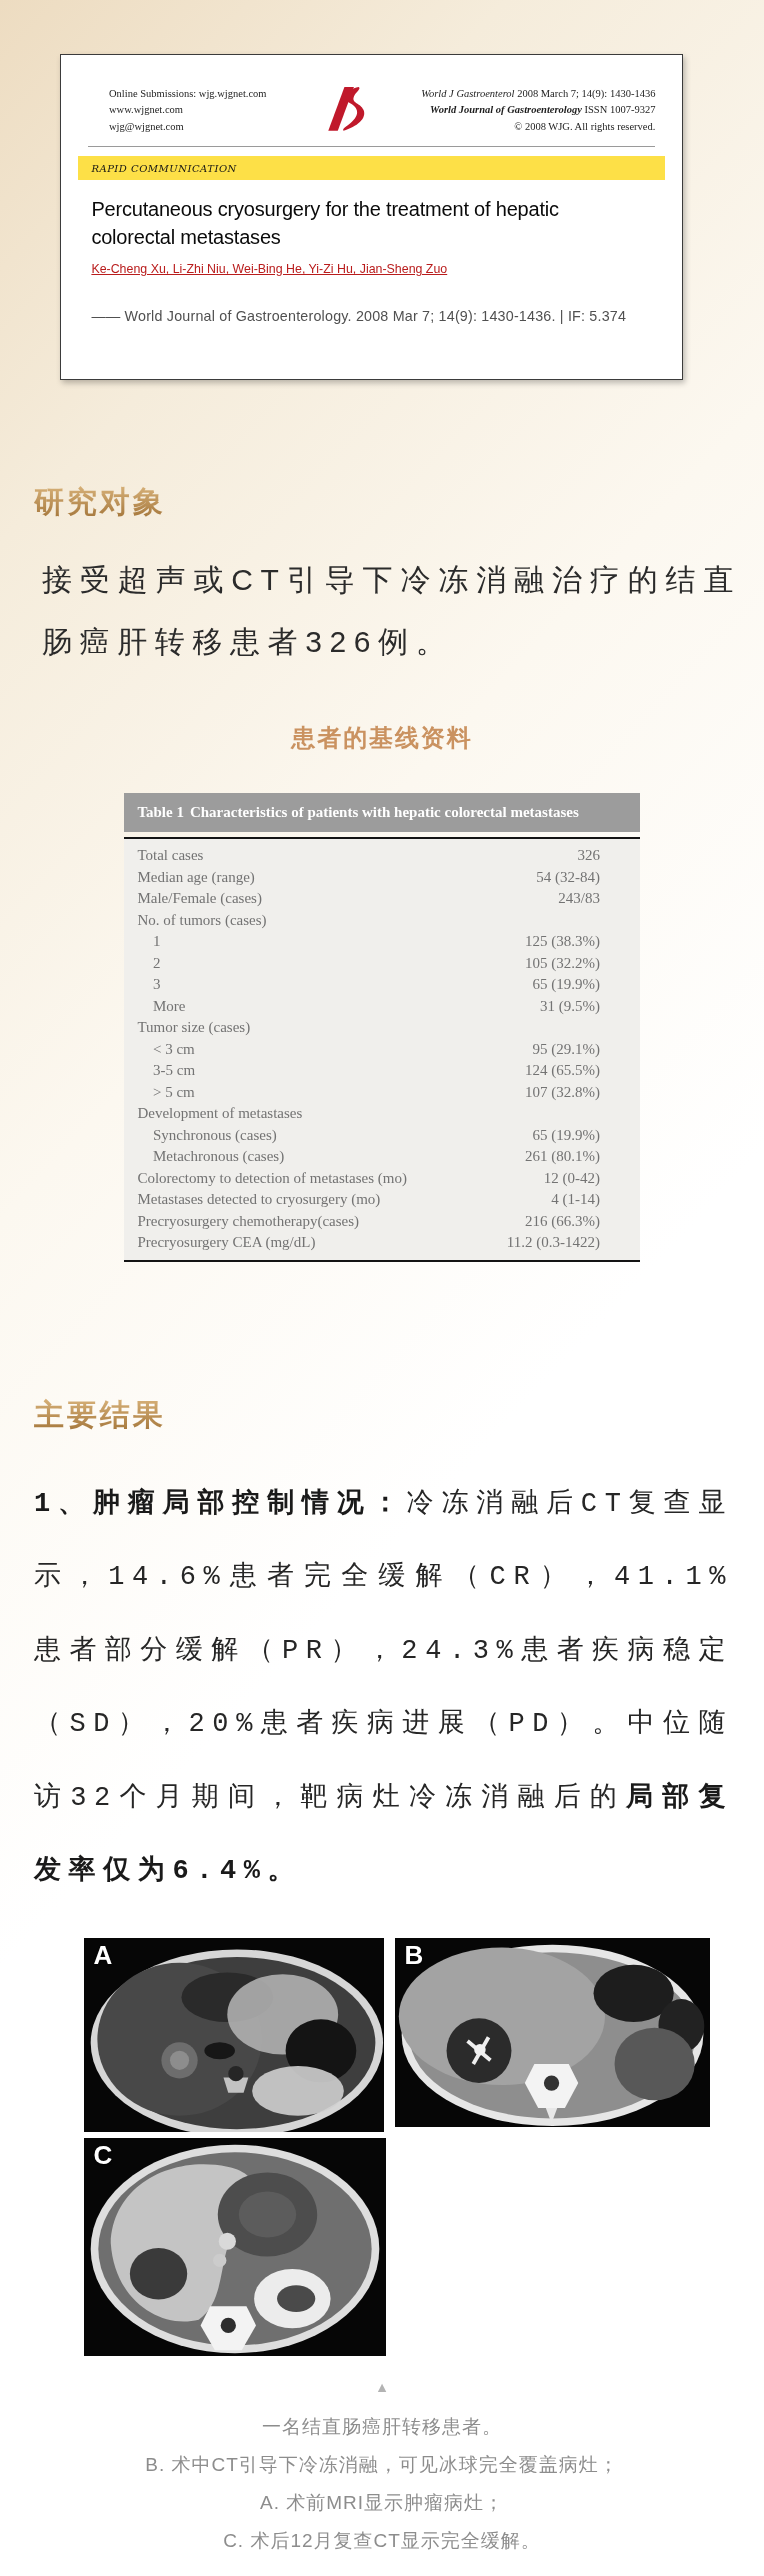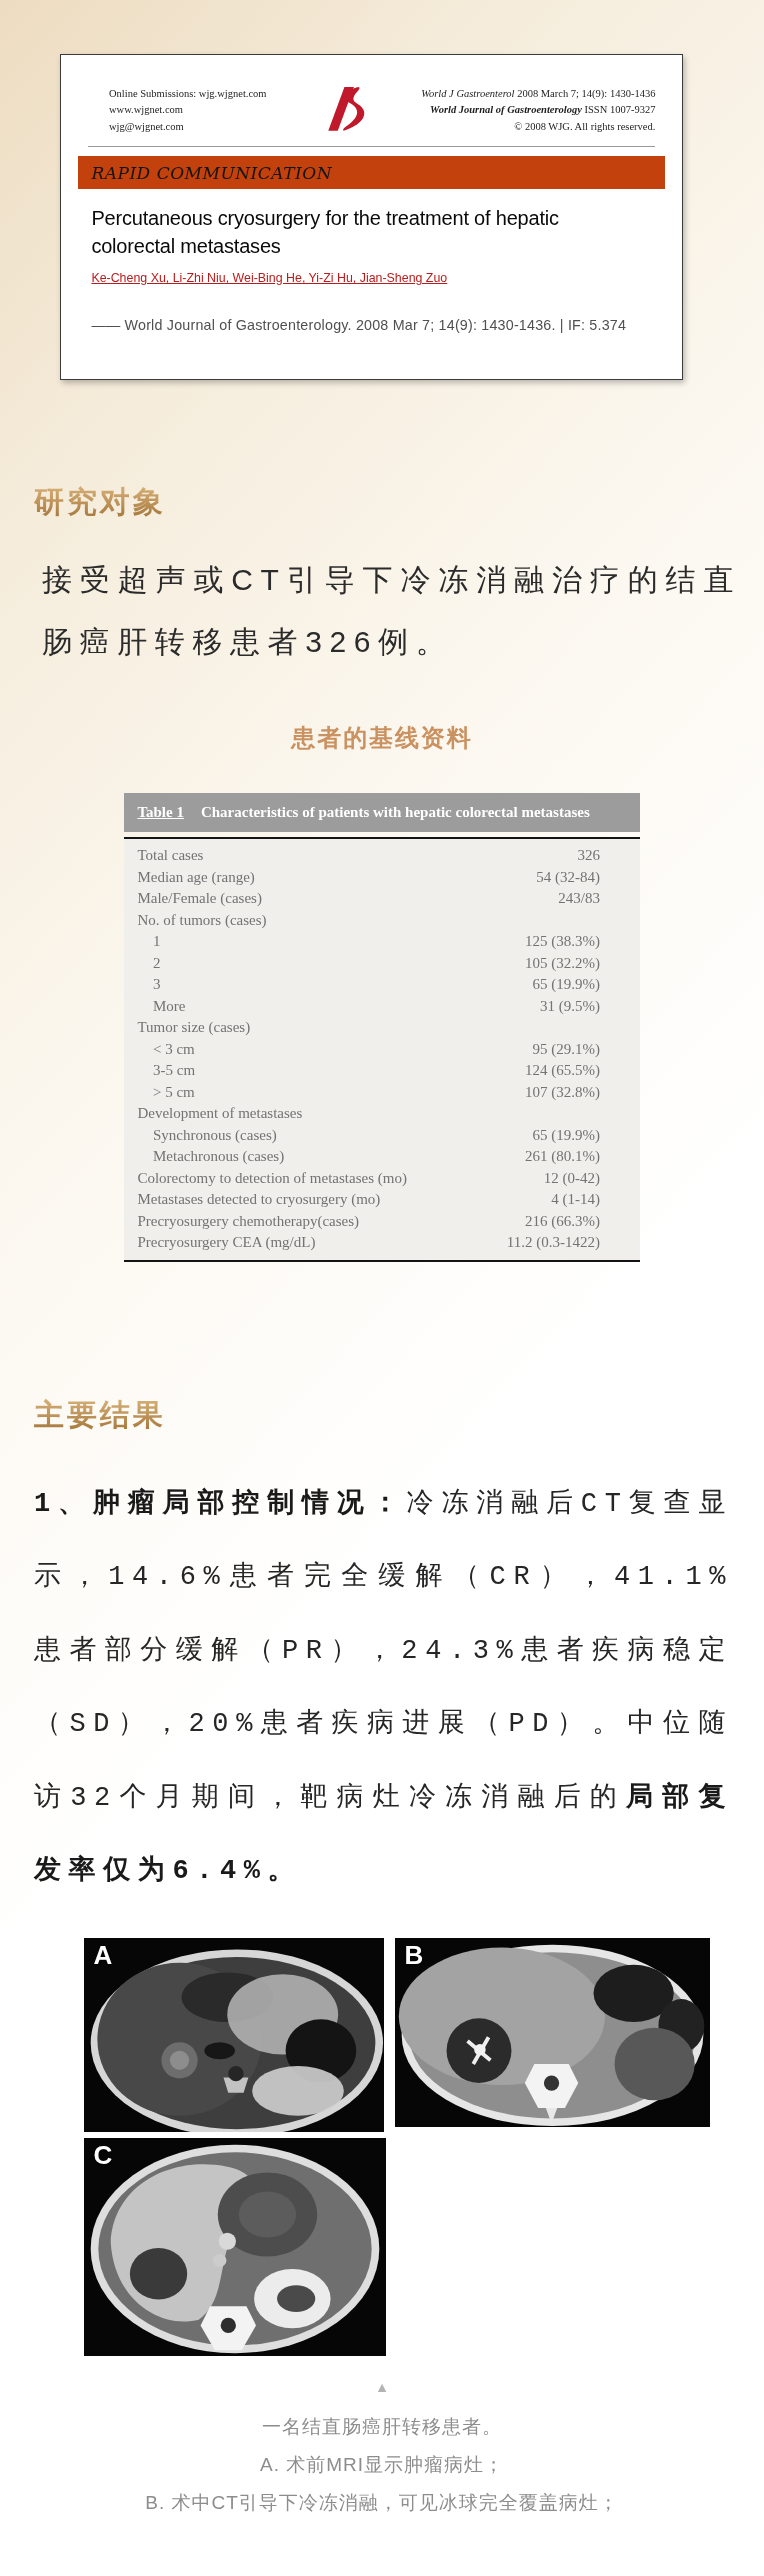--- a/index.html
+++ b/index.html
@@ -17,23 +17,23 @@
     padding:19px 17px 14px 17px;
   }
   .card-header { display:flex; justify-content:space-between; align-items:flex-start; padding:11.5px 9.6px 0 31px; }
   .hdr-left { font-family:"Liberation Serif","DejaVu Serif",serif; font-size:10.5px; line-height:1.6; color:#1d1d1d; }
   .logo-box { width:59px; height:46px; margin-top:0; flex:0 0 auto; }
   .hdr-right { font-family:"Liberation Serif","DejaVu Serif",serif; font-size:10.5px; line-height:1.6; color:#1d1d1d; text-align:right; }
   .hdr-right i { font-style:italic; }
   .hdr-right b i { font-weight:bold; }
   .hdr-rule { border:0; border-top:1px solid #9a9a9a; margin:10.5px 9.6px 0 9.6px; }
   .category-bar {
-    margin-top:8.6px; background:#c2410c; padding:6.7px 0 6.7px 13.4px;
+    margin-top:8.6px; background:#fde047; padding:6.7px 0 6.7px 13.4px;
     font-family:"DejaVu Serif","Liberation Serif",serif; font-style:italic;
-    font-size:17px; letter-spacing:0.5px; color:#151515;
+    font-size:10px; letter-spacing:0.5px; color:#151515;
   }
   .paper-title {
     margin:14.3px 0 0 13.4px; width:535px;
     font-size:20px; font-weight:normal; line-height:1.4; letter-spacing:-0.2px; color:#0a0a0a;
   }
   .paper-authors { margin:11.5px 0 0 13.4px; font-size:12.4px; color:#b91c1c;text-decoration:underline; }
   .paper-citation { margin:32px 0 0 13.4px; font-size:14.3px; color:#505050; letter-spacing:0.2px; }
   
   .gold-heading {
     position:absolute; left:34px; margin:0;
@@ -64,21 +64,21 @@
     position:absolute; top:722px; left:0; width:100%; text-align:center; margin:0;
     font-size:24px; font-weight:bold; letter-spacing:1.9px; color:#ca9260;
   }
   
   .table-wrap { position:absolute; left:124px; top:793px; width:516px; }
   .t1-header {
     background:#9c9c9c; color:#ffffff; padding:7.6px 13.4px 8.6px 13.4px;
     font-family:"Liberation Serif","DejaVu Serif",serif; font-weight:bold;
     font-size:15px; line-height:1.5; text-align:justify; margin-bottom:5.7px;
   }
-  .t1-header .tlabel { margin-right:17px;text-decoration:underline; }
+  .t1-header .tlabel { margin-right:6px; }
   .t1-body {
     border-top:2.9px solid #141414; border-bottom:2.9px solid #141414;
     background:#f0efec; padding:5.7px 0 6.7px 0;
   }
   .t1-row {
     display:flex; font-family:"Liberation Serif","DejaVu Serif",serif;
     font-size:15px; line-height:21.5px; color:#737373;
   }
   .t1-label { flex:1 1 auto; padding-left:13.4px; }
   .t1-row.indent .t1-label { padding-left:29px; }
@@ -282,18 +282,19 @@
         <circle cx="151" cy="196" r="8" fill="#2e2e2e"></circle>
       </svg>
       <span class="panel-label">C</span>
     </div>
 
   </div>
 
   <div class="fig-marker">▲</div>
   <div class="fig-caption">
     <div class="cap-line">一名结直肠癌肝转移患者。</div>
+      <div class="cap-line">B. 术中CT引导下冷冻消融，可见冰球完全覆盖病灶；</div>
       <div class="cap-line">A. 术前MRI显示肿瘤病灶；</div>
-      <div class="cap-line">B. 术中CT引导下冷冻消融，可见冰球完全覆盖病灶；</div>
+      <div class="cap-line">C. 术后12月复查CT显示完全缓解。</div>
   </div>
 
 </div>
 
 
 </body></html>

